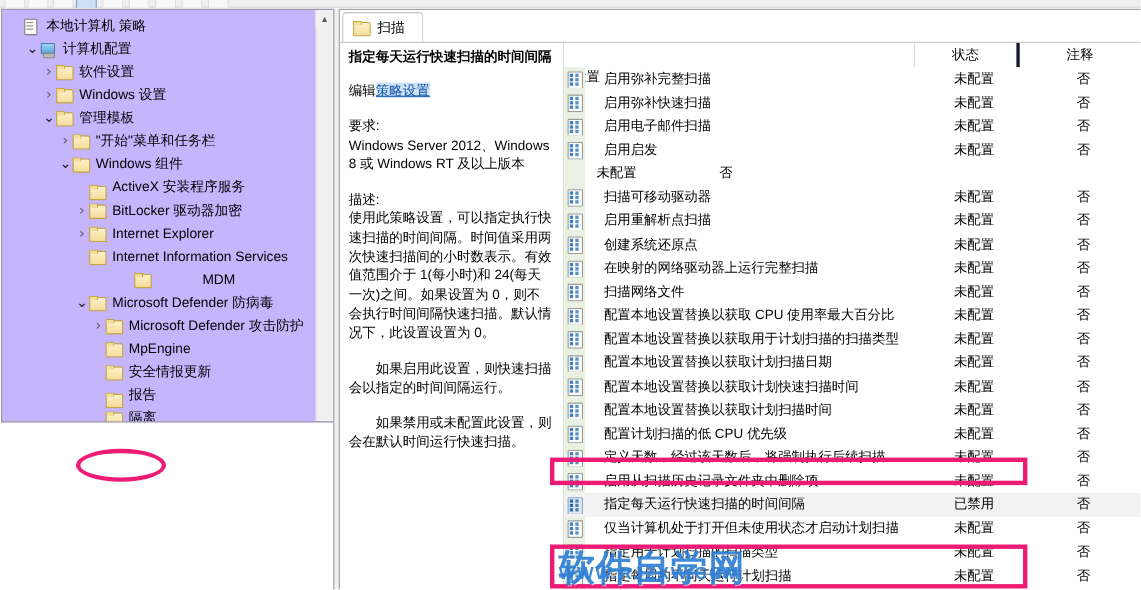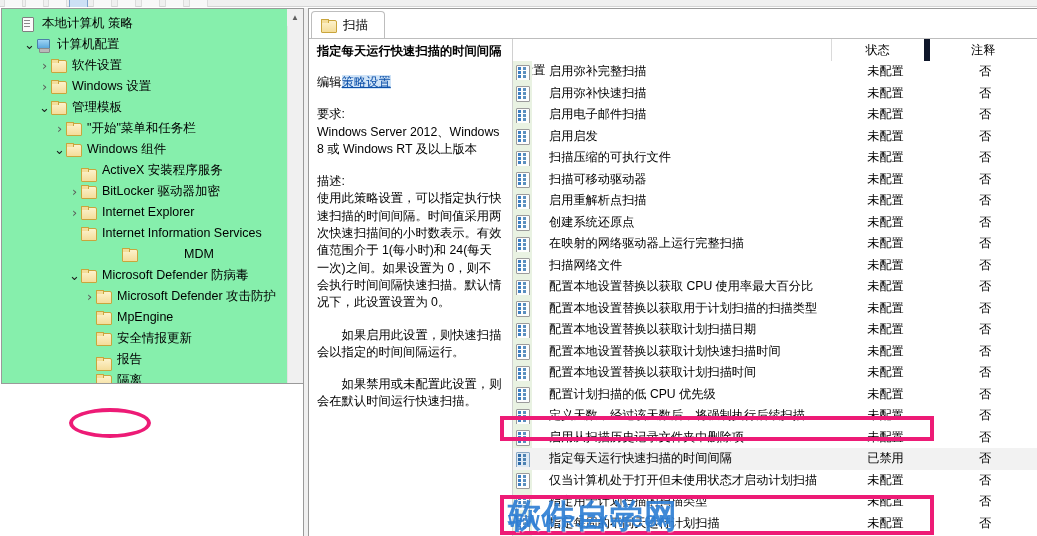--- a/index.html
+++ b/index.html
@@ -34,21 +34,21 @@
   .toolbar-strip .tb-btn.sel {
     background: #cde0f5;
     border-left: 1px solid #7da2ce;
     border-right: 1px solid #7da2ce;
   }
 
   
   .tree-pane {
     position: absolute; left: 1px; top: 8px;
     width: 302px; height: 376px;
-    background: #86efac;
+    background: #c4b5fd;
     border: 1px solid #9a9a9a;
     border-right: none;
     overflow: hidden;
   }
   .tree-scroll-track {
     position: absolute; right: 0; top: 0;
     width: 16px; height: 100%;
     background: #f0f0f0;
     border-left: 1px solid #e4e4e4;
   }
@@ -221,21 +221,21 @@
     position: absolute; left: 0; top: 0;
     width: 524px; height: 22px;
     display: flex;
     align-items: center;
     font-size: 12.2px;
     background: #ffffff;
   }
   .list-header .hcell { position: relative; height: 22px; display:flex; align-items:center; }
   .lh-setting { width: 325px; padding-left: 8px; margin-top: 40px; }
   .lh-state   { width: 95px; justify-content: center; border-left: 1px solid #dadada; }
-  .lh-comment { width: 116px; justify-content: center; border-left: 6px solid #0f172a; }
+  .lh-comment { width: 116px; justify-content: center; border-left: 3px solid #0f172a; }
 
   .green-strip {
     position: absolute; left: 0; top: 22px;
     width: 19px; height: 476px;
     background: #e9f2e2;
   }
 
   .rows {
     position: absolute; left: 0; top: 22px;
     width: 524px;
@@ -580,24 +580,20 @@
           </div>
           <div class="srow">
             <div class="c-setting">
               <span class="pol-ico"></span>
               <span>启用启发</span>
             </div>
             <div class="c-state">未配置</div>
             <div class="c-comment">否</div>
           </div>
           <div class="srow">
-            <div class="c-setting">
-              <span class="pol-ico"></span>
-              <span>扫描压缩的可执行文件</span>
-            </div>
             <div class="c-state">未配置</div>
             <div class="c-comment">否</div>
           </div>
           <div class="srow">
             <div class="c-setting">
               <span class="pol-ico"></span>
               <span>扫描可移动驱动器</span>
             </div>
             <div class="c-state">未配置</div>
             <div class="c-comment">否</div>

